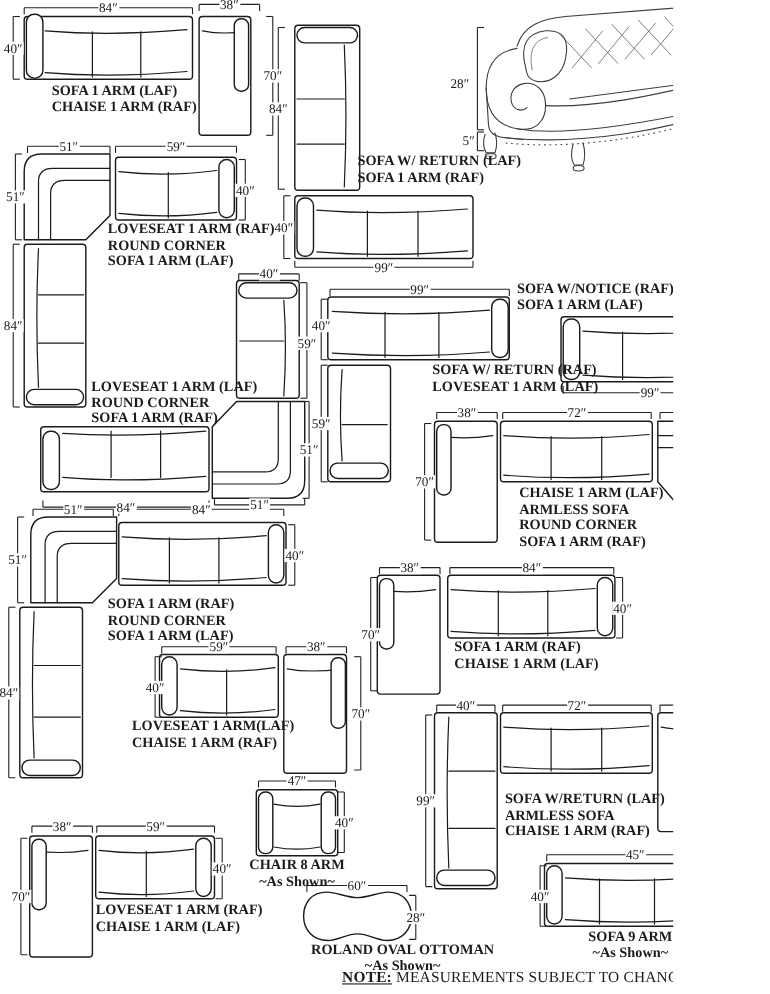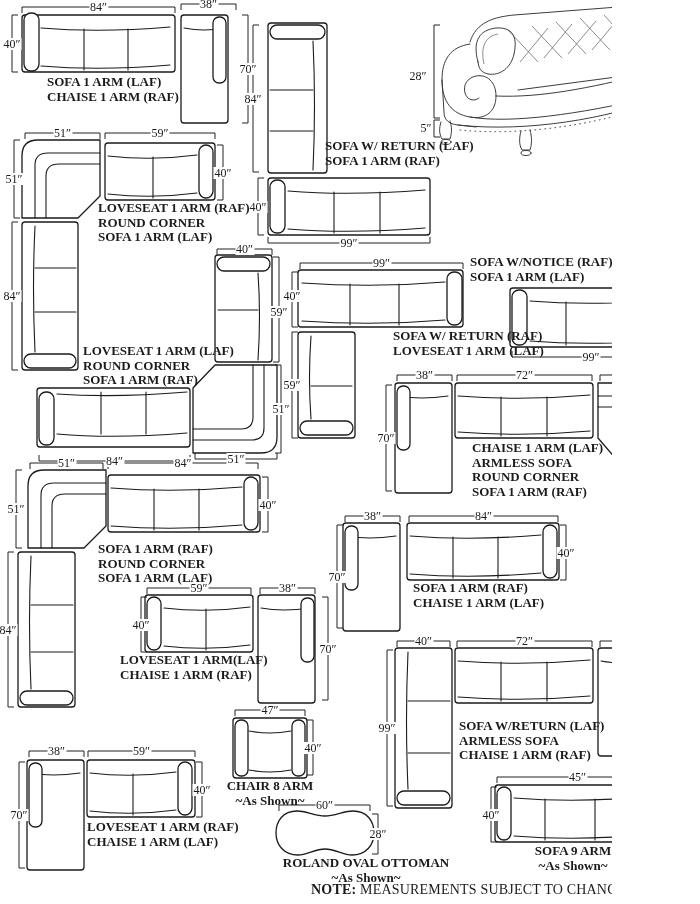--- a/index.html
+++ b/index.html
@@ -10,21 +10,21 @@
   .dl{fill:none;stroke:#1b1b1b;stroke-width:1.1;stroke-linejoin:round;stroke-linecap:round;}
   .il{fill:none;stroke:#3d3d3d;stroke-width:1;stroke-linejoin:round;stroke-linecap:round;}
   .ilt{fill:none;stroke:#5a5a5a;stroke-width:.7;}
   .dimlayer line{stroke:#222;stroke-width:1;}
   .dim{position:absolute;font-size:12px;line-height:12px;background:#fff;padding:0 1px;
        white-space:nowrap;transform:translate(-50%,-50%);}
   .cfg{position:absolute;font-weight:bold;font-size:13px;line-height:14.5px;white-space:nowrap;}
   .cfg.center{transform:translateX(-50%);text-align:center;}
   .cfg span{display:block;}
   .note{position:absolute;left:311px;top:882px;font-size:14px;white-space:nowrap;letter-spacing:.2px;}
-  .note b{}
+  .note b{text-decoration:underline;}
 </style>
 </head>
 <body>
 
 <div class="stage">
 
   <svg width="700" height="904" viewBox="0 0 700 904">
 
     <g>
       <rect class="pc" x="22" y="15" width="153" height="57" rx="3"></rect>

